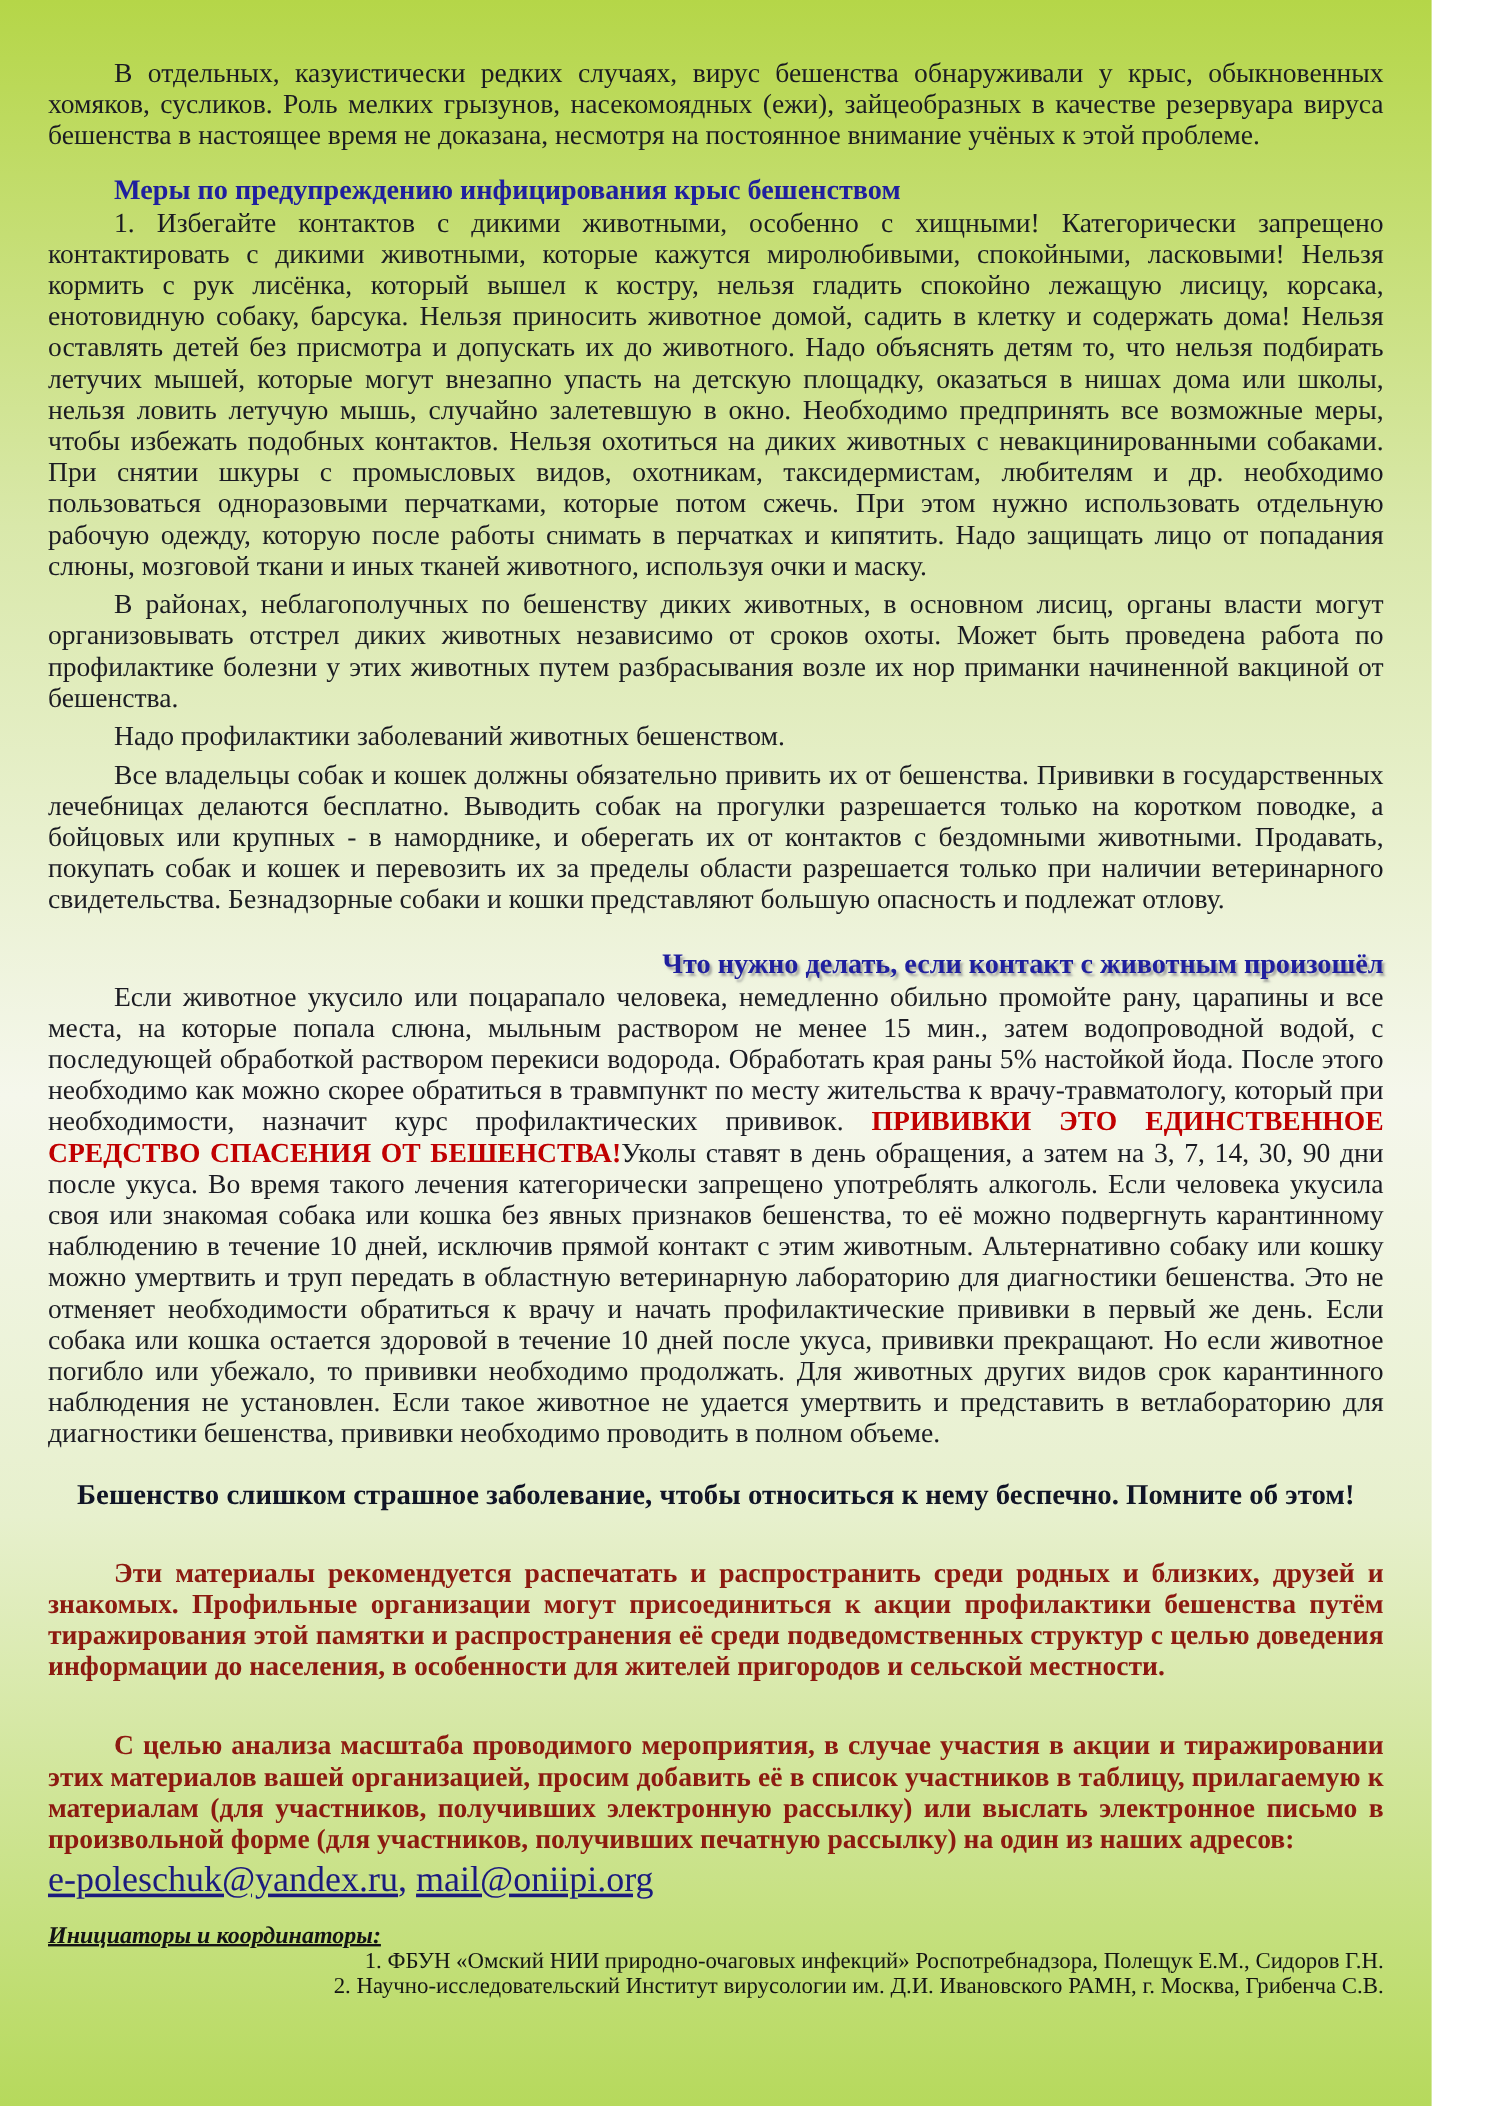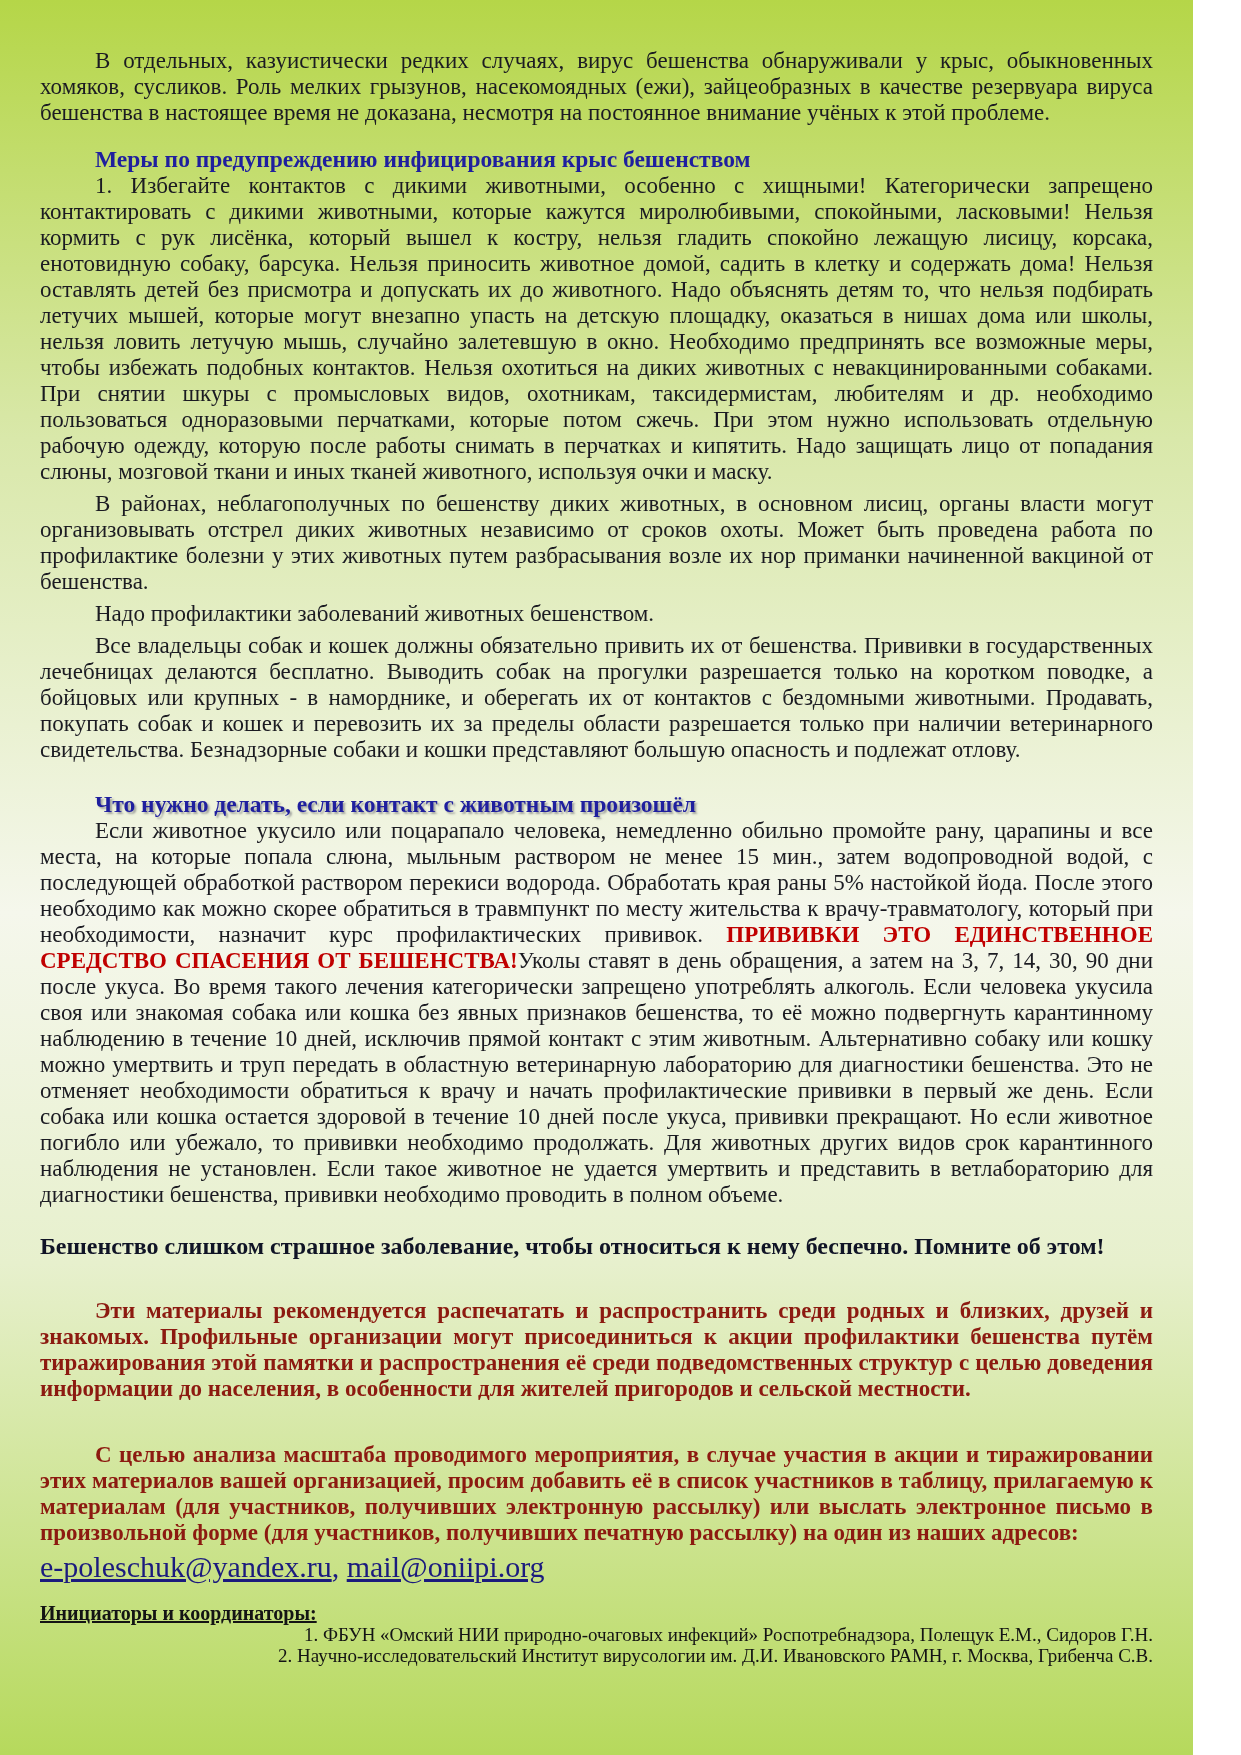--- a/index.html
+++ b/index.html
@@ -34,31 +34,33 @@
     font-size: 23.5px;
     line-height: 27px;
     font-weight: bold;
     color: #1f1f9e;
     text-indent: 55px;
     text-align: left;
   }
   .heading.shadowed {
     margin-top: 28px;
     text-shadow: 2px 2px 2px rgba(100,100,110,0.55);
+    text-align: right;
   }
   .red-inline {
     color: #c00000;
     font-weight: bold;
   }
   .statement {
     margin: 24px 0 38px 0;
     font-size: 24px;
     line-height: 28px;
     font-weight: bold;
     color: #101426;
+    text-align: center;
     text-indent: 0;
   }
   .maroon-p {
     margin: 0 0 0 0;
     font-size: 23px;
     line-height: 26px;
     font-weight: bold;
     color: #8c1a10;
     text-align: justify;
     text-indent: 55px;
@@ -74,20 +76,21 @@
   .email-link {
     color: #1b1b7e;
     text-decoration: underline;
     cursor: pointer;
   }
   .links-sep { color: #1b1b7e; }
   .init-heading {
     margin: 20px 0 0 0;
     font-size: 20px;
     line-height: 22px;
+    font-style: italic;
     font-weight: bold;
     color: #141414;
     text-decoration: underline;
     text-indent: 0;
     text-align: left;
   }
   .init-item {
     margin: 0;
     font-size: 19px;
     line-height: 21px;

